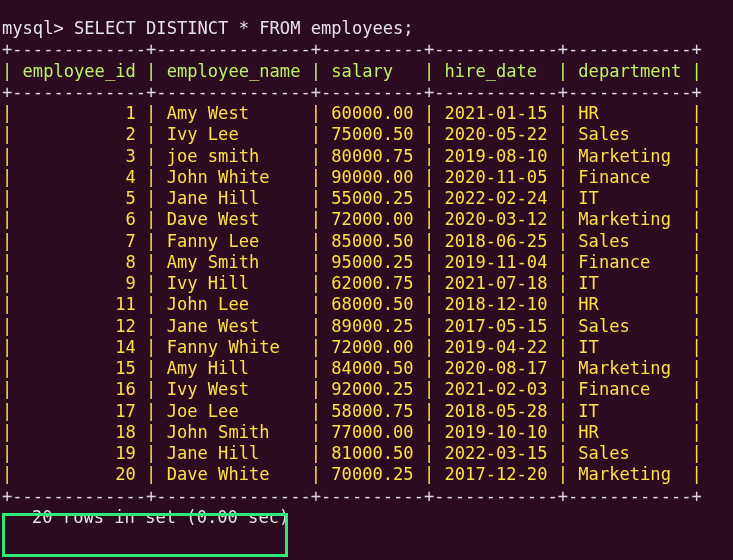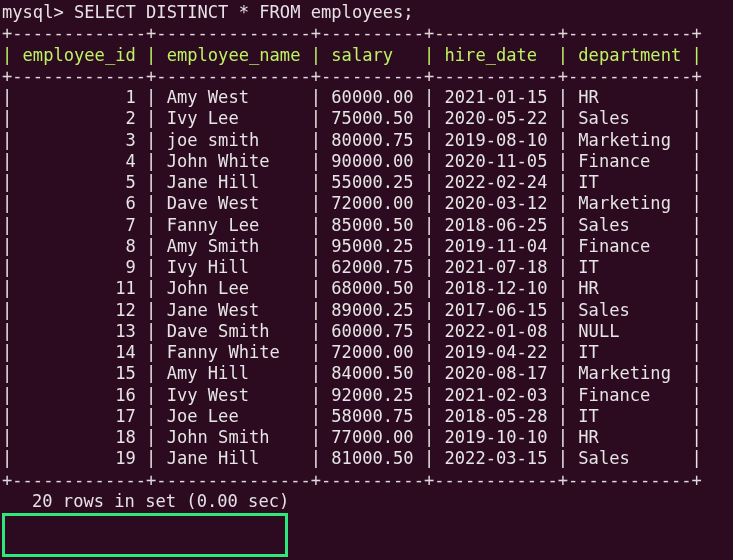--- a/index.html
+++ b/index.html
@@ -11,37 +11,37 @@
     height: 560px;
     background: #2c0a20;
     overflow: hidden;
     font-family: "DejaVu Sans Mono", "Liberation Mono", monospace;
   }
   #terminal {
     position: relative;
     width: 700px;
     height: 560px;
     box-sizing: border-box;
-    padding: 2px 0 0 2px;
+    padding: 18px 0 0 2px;
   }
   .line {
     font-family: "DejaVu Sans Mono", "Liberation Mono", monospace;
     font-size: 17.1px;
     line-height: 21.25px;
     letter-spacing: 0px;
     color: #e6e2e6;
     white-space: pre;
     height: 21.25px;
     margin: 0;
     padding: 0;
   }
   .line.prompt { color: #e6e2e6; }
   .line.rule   { color: #ded8de; }
   .line.header { color: #bef264; }
-  .line.row    { color: #e5e5e5; }
+  .line.row    { color: #fde047; }
   .line.status { color: #e6e2e6; margin-left: 30px; }
 
   
   #result-highlight {
     position: absolute;
     left: 2px;
     top: 513px;
     width: 286px;
     height: 44px;
     border: 3px solid #2fe87c;
@@ -67,28 +67,28 @@
       <div class="line row">|           1 | Amy West      | 60000.00 | 2021-01-15 | HR         |</div>
       <div class="line row">|           2 | Ivy Lee       | 75000.50 | 2020-05-22 | Sales      |</div>
       <div class="line row">|           3 | joe smith     | 80000.75 | 2019-08-10 | Marketing  |</div>
       <div class="line row">|           4 | John White    | 90000.00 | 2020-11-05 | Finance    |</div>
       <div class="line row">|           5 | Jane Hill     | 55000.25 | 2022-02-24 | IT         |</div>
       <div class="line row">|           6 | Dave West     | 72000.00 | 2020-03-12 | Marketing  |</div>
       <div class="line row">|           7 | Fanny Lee     | 85000.50 | 2018-06-25 | Sales      |</div>
       <div class="line row">|           8 | Amy Smith     | 95000.25 | 2019-11-04 | Finance    |</div>
       <div class="line row">|           9 | Ivy Hill      | 62000.75 | 2021-07-18 | IT         |</div>
       <div class="line row">|          11 | John Lee      | 68000.50 | 2018-12-10 | HR         |</div>
-      <div class="line row">|          12 | Jane West     | 89000.25 | 2017-06-15 | Sales      |</div>
-      <div class="line row">|          13 | Dave Smith    | 60000.75 | 2022-01-08 | NULL       |</div>
+      <div class="line row">|          12 | Jane West     | 89000.25 | 2017-05-15 | Sales      |</div>
       <div class="line row">|          14 | Fanny White   | 72000.00 | 2019-04-22 | IT         |</div>
       <div class="line row">|          15 | Amy Hill      | 84000.50 | 2020-08-17 | Marketing  |</div>
       <div class="line row">|          16 | Ivy West      | 92000.25 | 2021-02-03 | Finance    |</div>
       <div class="line row">|          17 | Joe Lee       | 58000.75 | 2018-05-28 | IT         |</div>
       <div class="line row">|          18 | John Smith    | 77000.00 | 2019-10-10 | HR         |</div>
       <div class="line row">|          19 | Jane Hill     | 81000.50 | 2022-03-15 | Sales      |</div>
+      <div class="line row">|          20 | Dave White    | 70000.25 | 2017-12-20 | Marketing  |</div>
     </div>
 
   <div class="line rule">+-------------+---------------+----------+------------+------------+</div>
 
   <div class="line status">20 rows in set (0.00 sec)</div>
 
   <div id="result-highlight"></div>
 
 </div>
 

